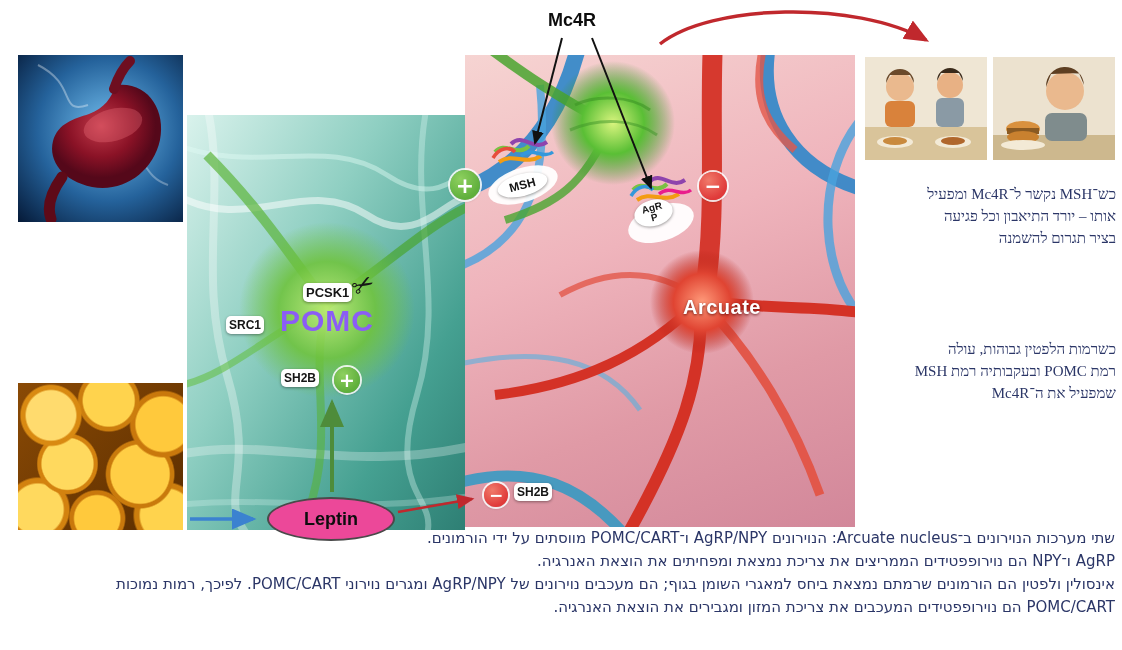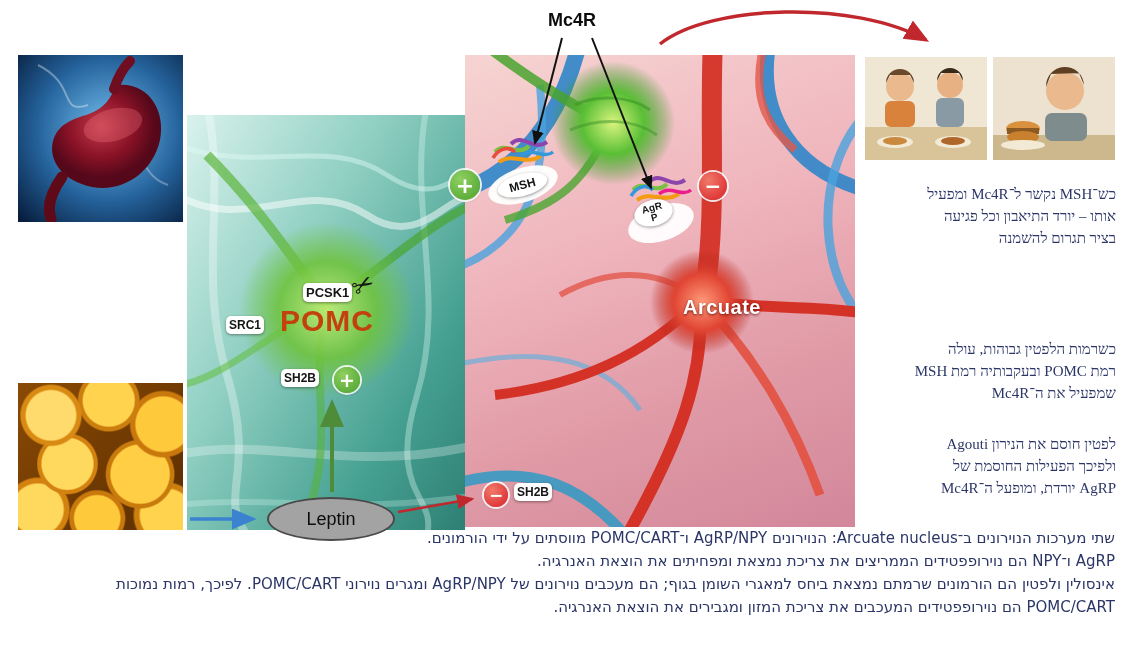--- a/index.html
+++ b/index.html
@@ -36,35 +36,35 @@
 
   
   .overlay { position:absolute; left:0; top:0; width:1122px; height:650px; z-index:2; pointer-events:none; }
 
   
   .pill { position:absolute; z-index:3; background:#fff; border-radius:5px; padding:2px 3px;
     font-weight:bold; font-size:13px; color:#151515; box-shadow:0 1px 3px rgba(0,0,0,.4); }
   .epill { border-radius:50%; padding:4px 12px; }
   .mc4r { position:absolute; left:548px; top:10px; z-index:3; font-weight:bold; font-size:18px; color:#0c0c0c; }
   .pomc-big { position:absolute; left:280px; top:304px; z-index:3; font-weight:bold; font-size:30px;
-    color:#c2410c; letter-spacing:1px; }
+    color:#8b5cf6; letter-spacing:1px; }
   .agouti { position:absolute; left:683px; top:296px; z-index:3; font-weight:bold; font-size:20px;
     color:#fff; text-shadow:0 1px 3px rgba(80,0,0,.8); letter-spacing:.5px; }
   .scissors { position:absolute; left:352px; top:270px; z-index:3; font-size:26px; color:#161616;
     transform:rotate(-30deg); font-family:"DejaVu Sans", sans-serif; }
 
   .badge { position:absolute; z-index:3; border-radius:50%; display:flex; align-items:center; justify-content:center;
     color:#fff; font-weight:bold; box-shadow:0 0 0 2px rgba(255,255,255,.85), 0 1px 3px rgba(0,0,0,.4);
     font-family:"DejaVu Sans", sans-serif; }
   .badge.plus { background:radial-gradient(circle at 35% 30%, #8ed05f, var(--plus-green, #5faf3c) 70%); }
   .badge.minus { background:radial-gradient(circle at 35% 30%, #f07a6a, var(--minus-red, #e03a3a) 70%); }
 
   .leptin { position:absolute; left:267px; top:497px; width:128px; height:44px; z-index:3;
-    background:#a3a3a3; border:2px solid #4a4a4a; border-radius:50%;
-    display:flex; align-items:center; justify-content:center; font-weight:normal; font-size:18px; color:#0d0d0d; }
+    background:#ec4899; border:2px solid #4a4a4a; border-radius:50%;
+    display:flex; align-items:center; justify-content:center; font-weight:bold; font-size:18px; color:#0d0d0d; }
 
   .side-note { position:absolute; right:6px; width:268px; z-index:3; direction:rtl; text-align:right;
     white-space:pre-line; font-size:15px; line-height:22px; color:var(--text-navy, #2b3667);
     font-family:Liberation Serif, serif; }
   .note1 { top:183px; } .note2 { top:338px; } .note3 { top:433px; }
 
   .bottom-captions { position:absolute; left:10px; right:7px; top:527px; z-index:3; }
   .caption-line { direction:rtl; text-align:right; font-size:15px; line-height:23px;
     color:var(--text-navy, #2b3667); font-family:"DejaVu Sans", sans-serif; }
   .caption-line.indent { padding-right:68px; }
@@ -249,23 +249,20 @@
   <div class="agouti">Arcuate</div>
 
   <div class="leptin">Leptin</div>
 
   <div class="side-note note1" dir="rtl">כש־MSH נקשר ל־Mc4R ומפעיל
 אותו – יורד התיאבון וכל פגיעה
 בציר תגרום להשמנה</div>
   <div class="side-note note2" dir="rtl">כשרמות הלפטין גבוהות, עולה
 רמת POMC ובעקבותיה רמת MSH
 שמפעיל את ה־Mc4R</div>
-  <div class="side-note note3" dir="rtl">לפטין חוסם את הנירון Agouti
-ולפיכך הפעילות החוסמת של
-AgRP יורדת, ומופעל ה־Mc4R</div>
 
   <div class="bottom-captions">
     <div class="caption-line" dir="rtl">שתי מערכות הנוירונים ב־Arcuate nucleus: הנוירונים AgRP/NPY ו־POMC/CART מווסתים על ידי הורמונים.</div>
     <div class="caption-line" dir="rtl">AgRP ו־NPY הם נוירופפטידים הממריצים את צריכת נמצאת ומפחיתים את הוצאת האנרגיה.</div>
     <div class="caption-line" dir="rtl">אינסולין ולפטין הם הורמונים שרמתם נמצאת ביחס למאגרי השומן בגוף; הם מעכבים נוירונים של AgRP/NPY ומגרים נוירוני POMC/CART. לפיכך, רמות נמוכות</div>
     <div class="caption-line" dir="rtl">POMC/CART הם נוירופפטידים המעכבים את צריכת המזון ומגבירים את הוצאת האנרגיה.</div>
   </div>
 
 </div>
 

